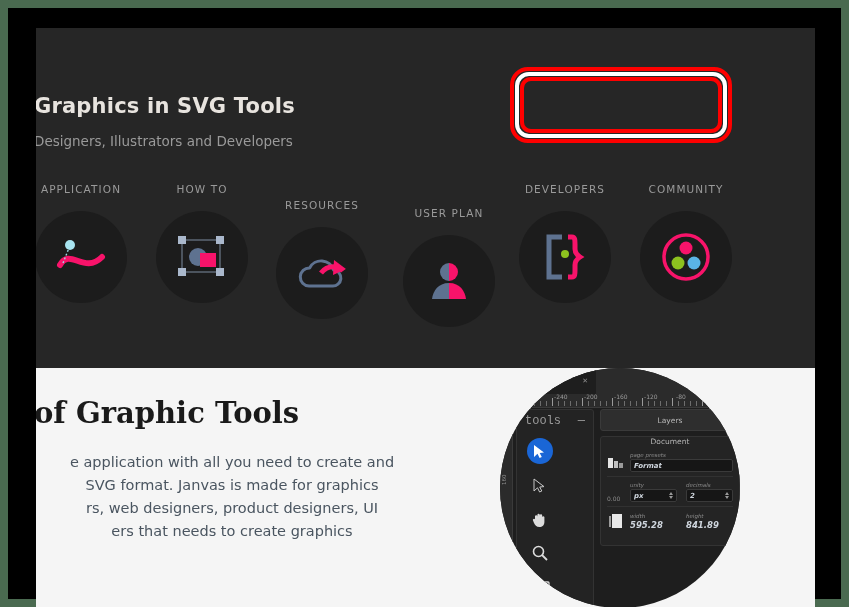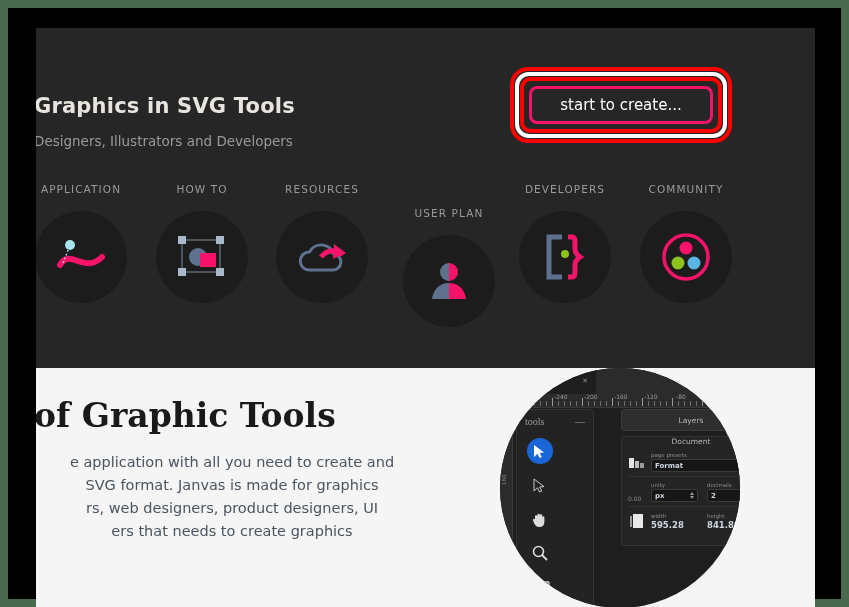--- a/index.html
+++ b/index.html
@@ -67,21 +67,21 @@
   .nav-circle{
     margin-top:16px;width:92px;height:92px;border-radius:50%;
     background:#1c1c1c;display:flex;align-items:center;justify-content:center;
   }
 
   
   .light{position:relative;width:779px;height:239px;background:#f5f5f5;overflow:hidden;}
   .light-title{
     position:absolute;left:-2px;top:28px;
     font-family:"DejaVu Serif", serif;
-    font-size:33px;font-weight:700;color:#1a1a1a;white-space:nowrap;
+    font-size:29px;font-weight:700;color:#1a1a1a;white-space:nowrap;
   }
   .light-body{
     position:absolute;left:-4px;top:83px;width:400px;
     font-family:"DejaVu Sans", sans-serif;
     font-size:14.5px;line-height:23px;color:#4a5560;
   }
   .light-body div{white-space:nowrap;text-align:center;}
 
   
   .shot{
@@ -97,38 +97,38 @@
   .ruler-tick{position:absolute;top:7px;width:1px;height:5px;background:#6e6e6e;}
   .ruler-tick.major{top:4px;height:8px;background:#9a9a9a;}
   .ruler-num{position:absolute;top:-1px;font-size:6px;color:#9a9a9a;font-family:"DejaVu Sans", sans-serif;}
   .ruler-v{position:absolute;left:0;top:39px;width:12px;height:201px;background:#2b2b2b;border-right:1px solid #3a3a3a;}
   .ruler-vnum{position:absolute;left:1px;font-size:5.5px;color:#8a8a8a;
     font-family:"DejaVu Sans", sans-serif;transform:rotate(-90deg);transform-origin:left top;}
 
   .tools-panel{position:absolute;left:16px;top:41px;width:78px;height:199px;background:#232323;
     border:1px solid #333;box-sizing:border-box;border-radius:3px;}
   .tools-head{height:22px;display:flex;align-items:center;justify-content:space-between;padding:0 8px;}
-  .tools-head span{font-size:10px;color:#9a9a9a;font-family:Liberation Serif, serif;}
+  .tools-head span{font-size:12px;color:#9a9a9a;font-family:Liberation Mono, monospace;}
   .tool-grid{display:flex;flex-wrap:wrap;padding:2px 6px;}
   .tool-cell{width:33px;height:34px;display:flex;align-items:center;justify-content:center;}
   .tool-active{width:26px;height:26px;border-radius:50%;background:#1a66d6;
     display:flex;align-items:center;justify-content:center;}
 
-  .right-panel{position:absolute;left:100px;top:41px;width:140px;height:199px;margin-left:21px;}
+  .right-panel{position:absolute;left:100px;top:41px;width:140px;height:199px;}
   .panel-bar{height:22px;background:#2e2e2e;border:1px solid #3a3a3a;border-radius:3px;
     display:flex;align-items:center;justify-content:center;box-sizing:border-box;}
   .panel-bar span{font-size:7.5px;color:#b5b5b5;font-family:"DejaVu Sans", sans-serif;}
   .panel-box{margin-top:5px;background:#242424;border:1px solid #333;border-radius:3px;
     padding:0 6px 6px 6px;box-sizing:border-box;}
   .panel-title{text-align:center;font-size:7.5px;color:#b5b5b5;margin-bottom:6px;
     font-family:"DejaVu Sans", sans-serif;}
   .frow{display:flex;align-items:flex-end;gap:5px;margin-bottom:5px;padding-bottom:4px;
     border-bottom:1px solid #313131;}
   .ficon{width:18px;height:18px;flex:0 0 18px;display:flex;align-items:center;justify-content:center;}
-  .fgroup{flex:1;min-width:0;}
+  .fgroup{flex:1;min-width:0;font-style:italic;}
   .flabel{font-size:5.5px;color:#8a8a8a;font-family:"DejaVu Sans", sans-serif;margin-bottom:1px;}
   .finput{background:#161616;border:1px solid #3a3a3a;border-radius:2px;height:13px;
     display:flex;align-items:center;padding:0 3px;box-sizing:border-box;}
   .finput span{font-size:7px;color:#cfd6de;font-weight:bold;font-family:"DejaVu Sans", sans-serif;}
   .fval{font-size:8.5px;color:#cfd6de;font-weight:bold;font-family:"DejaVu Sans", sans-serif;}
   .fcols{display:flex;gap:9px;flex:1;align-items:center;}
   .spin{margin-left:auto;display:flex;flex-direction:column;gap:1px;}
   .spin i{display:block;width:0;height:0;border-left:2.5px solid transparent;
     border-right:2.5px solid transparent;}
   .spin i.up{border-bottom:3px solid #9a9a9a;}
@@ -146,21 +146,20 @@
     <div class="hero">
       <div class="hero-inner">
 
         <div class="hero-title">Graphics in SVG Tools</div>
         <div class="hero-sub">Designers, Illustrators and Developers</div>
 
         <div class="cta-wrap">
           <div class="ring-red"></div>
           <div class="ring-white"></div>
           <div class="ring-red2"></div>
-          <div class="cta-btn">start to create...</div>
         </div>
 
         <div class="nav-row">
 
           <div class="nav-item" style="left:101px;">
             <div class="nav-label">HOW TO</div>
             <div class="nav-circle">
               <svg width="56" height="50" viewBox="0 0 56 50">
                 <rect x="8" y="8" width="38" height="32" fill="none" stroke="#7d8ca0" stroke-width="1"></rect>
                 <circle cx="24" cy="25" r="9" fill="#5e7290"></circle>
@@ -177,21 +176,21 @@
             <div class="nav-label">APPLICATION</div>
             <div class="nav-circle">
               <svg width="62" height="52" viewBox="0 0 62 52">
                 <path d="M10 34 C20 16, 34 44, 52 26" stroke="#f8136a" stroke-width="6" fill="none" stroke-linecap="round"></path>
                 <line x1="13" y1="32" x2="19" y2="17" stroke="#9fd8e8" stroke-width="1.4" stroke-dasharray="2,2"></line>
                 <circle cx="20" cy="14" r="5" fill="#a8e4f0"></circle>
               </svg>
             </div>
           </div>
 
-          <div class="nav-item" style="left:221px;">
+          <div class="nav-item" style="left:221px;margin-top:16px;">
             <div class="nav-label">RESOURCES</div>
             <div class="nav-circle">
               <svg width="58" height="46" viewBox="0 0 58 46">
                 <path d="M16 36 a9 9 0 0 1 0.6 -18 a13 13 0 0 1 24 2 a8 8 0 0 1 -1.5 16 Z" fill="none" stroke="#5e7290" stroke-width="3" stroke-linejoin="round"></path>
                 <path d="M28 23 C35 14, 46 16, 50 21" stroke="#f8136a" stroke-width="5" fill="none" stroke-linecap="butt"></path>
                 <path d="M41 10 L53 19 L40 25 Z" fill="#f8136a"></path>
               </svg>
             </div>
           </div>
 

